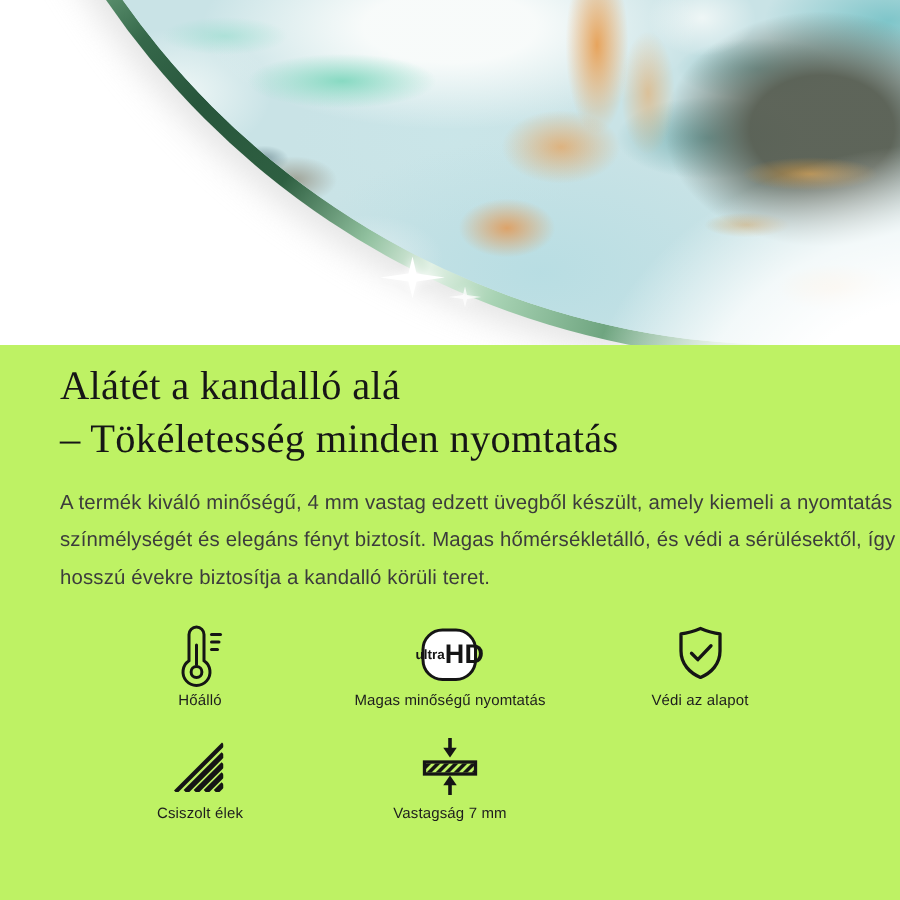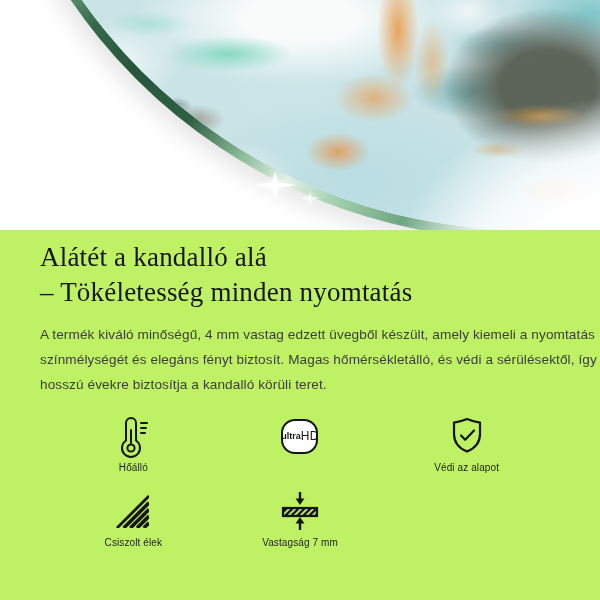--- a/index.html
+++ b/index.html
@@ -85,21 +85,21 @@
     padding:0 10px;margin-top:17px;
   }
   .feature{display:flex;flex-direction:column;align-items:center;}
   .icon-wrap{height:44px;display:flex;align-items:center;justify-content:center;}
   .feature-label{margin-top:4px;font-size:10px;color:#1d1d1d;letter-spacing:.1px;}
   .uhd-box{
     width:33px;height:31px;border:2.5px solid #151515;border-radius:14px;
     display:flex;flex-direction:row;align-items:center;justify-content:center;background:#fff;
   }
   .uhd-top{font-size:9px;font-weight:700;line-height:10px;color:#151515;}
-  .uhd-bottom{font-size:12px;font-weight:400;line-height:14px;color:#151515;letter-spacing:.3px;}
+  .uhd-bottom{font-size:18px;font-weight:700;line-height:14px;color:#151515;letter-spacing:.3px;}
 </style>
 </head>
 <body>
 
 <div class="page">
 
   <section class="hero">
     <div class="disc-shadow"></div>
     <div class="disc-edge"></div>
     <div class="disc-face">
@@ -141,20 +141,21 @@
         <div class="feature-label">Hőálló</div>
       </div>
 
       <div class="feature">
         <div class="icon-wrap">
           <div class="uhd-box">
             <span class="uhd-top">ultra</span>
             <span class="uhd-bottom">HD</span>
           </div>
         </div>
+        <div class="feature-label">Magas minőségű nyomtatás</div>
       </div>
 
       <div class="feature">
         <div class="icon-wrap">
           <svg width="44" height="44" viewBox="0 0 44 44" fill="none" stroke="#151515" stroke-width="2.2" stroke-linecap="round" stroke-linejoin="round">
             <path d="M22 5 c4.8 2 9.6 3.2 13 3.6 V20 c0 8.6 -5.8 14.6 -13 17.6 C14.8 34.6 9 28.6 9 20 V8.6 C12.4 8.2 17.2 7 22 5 Z"></path>
             <path d="M16 21.5 l4.2 4.3 L29 16.5"></path>
           </svg>
         </div>
         <div class="feature-label">Védi az alapot</div>

